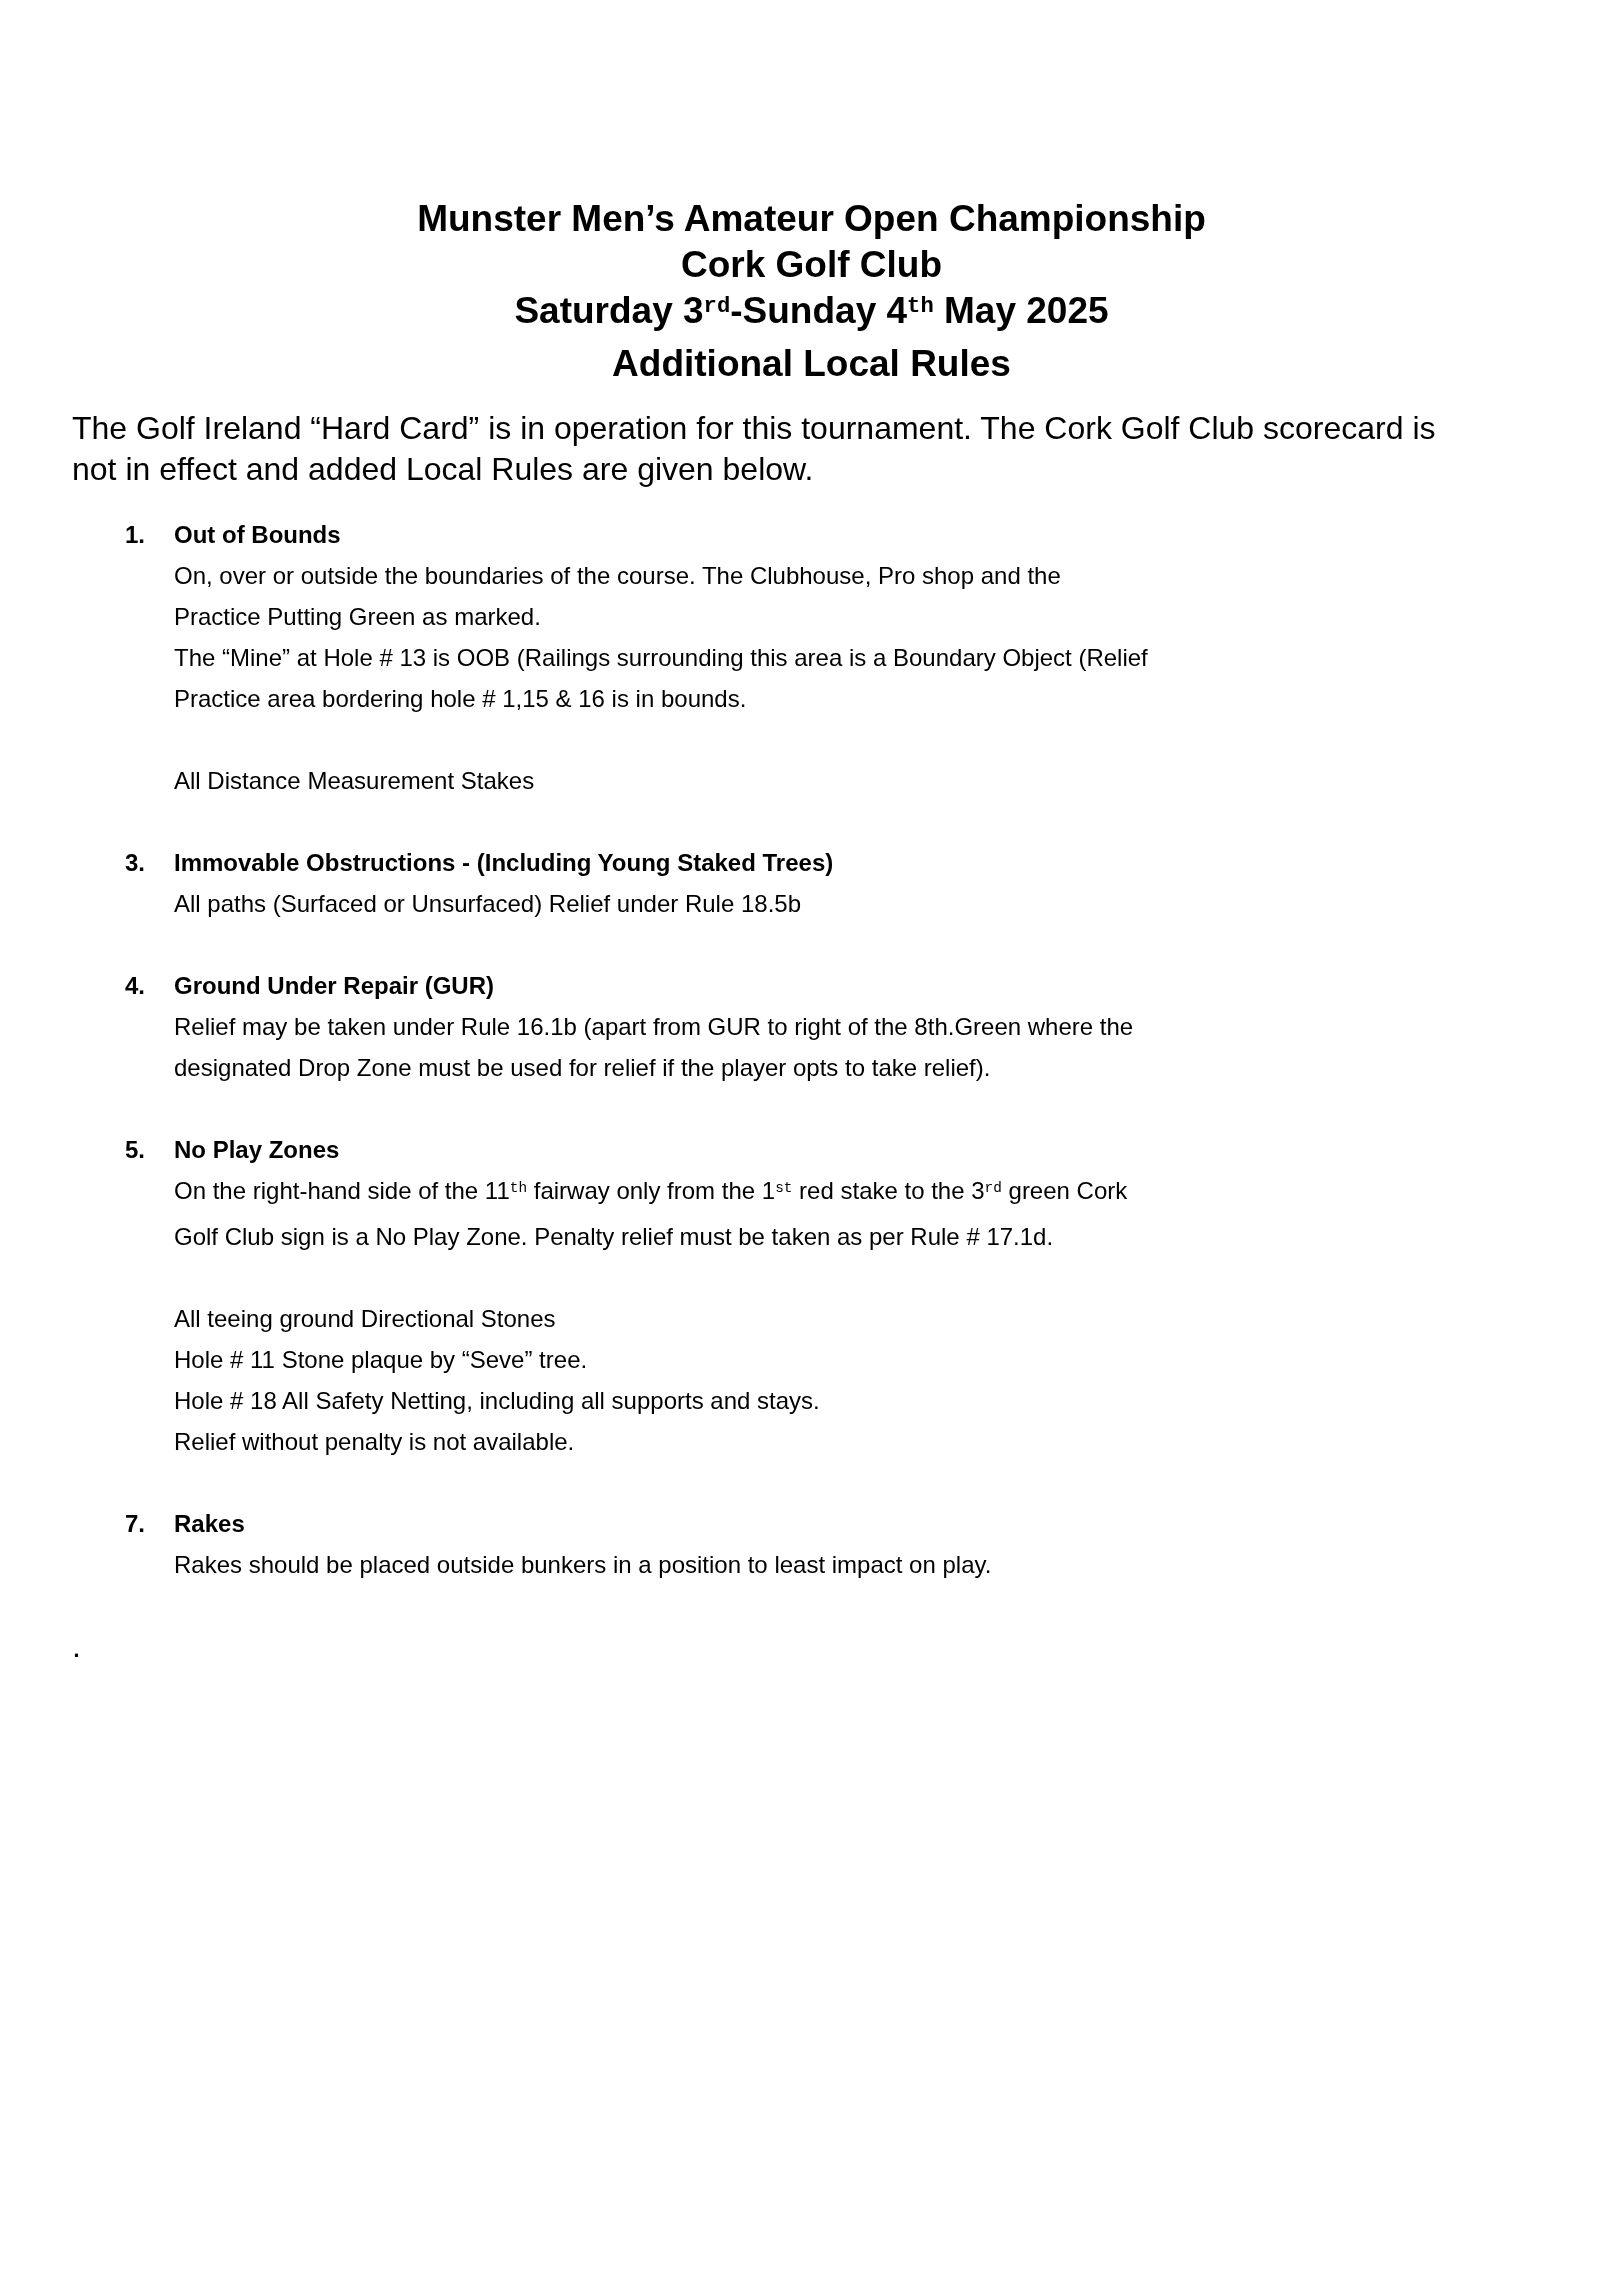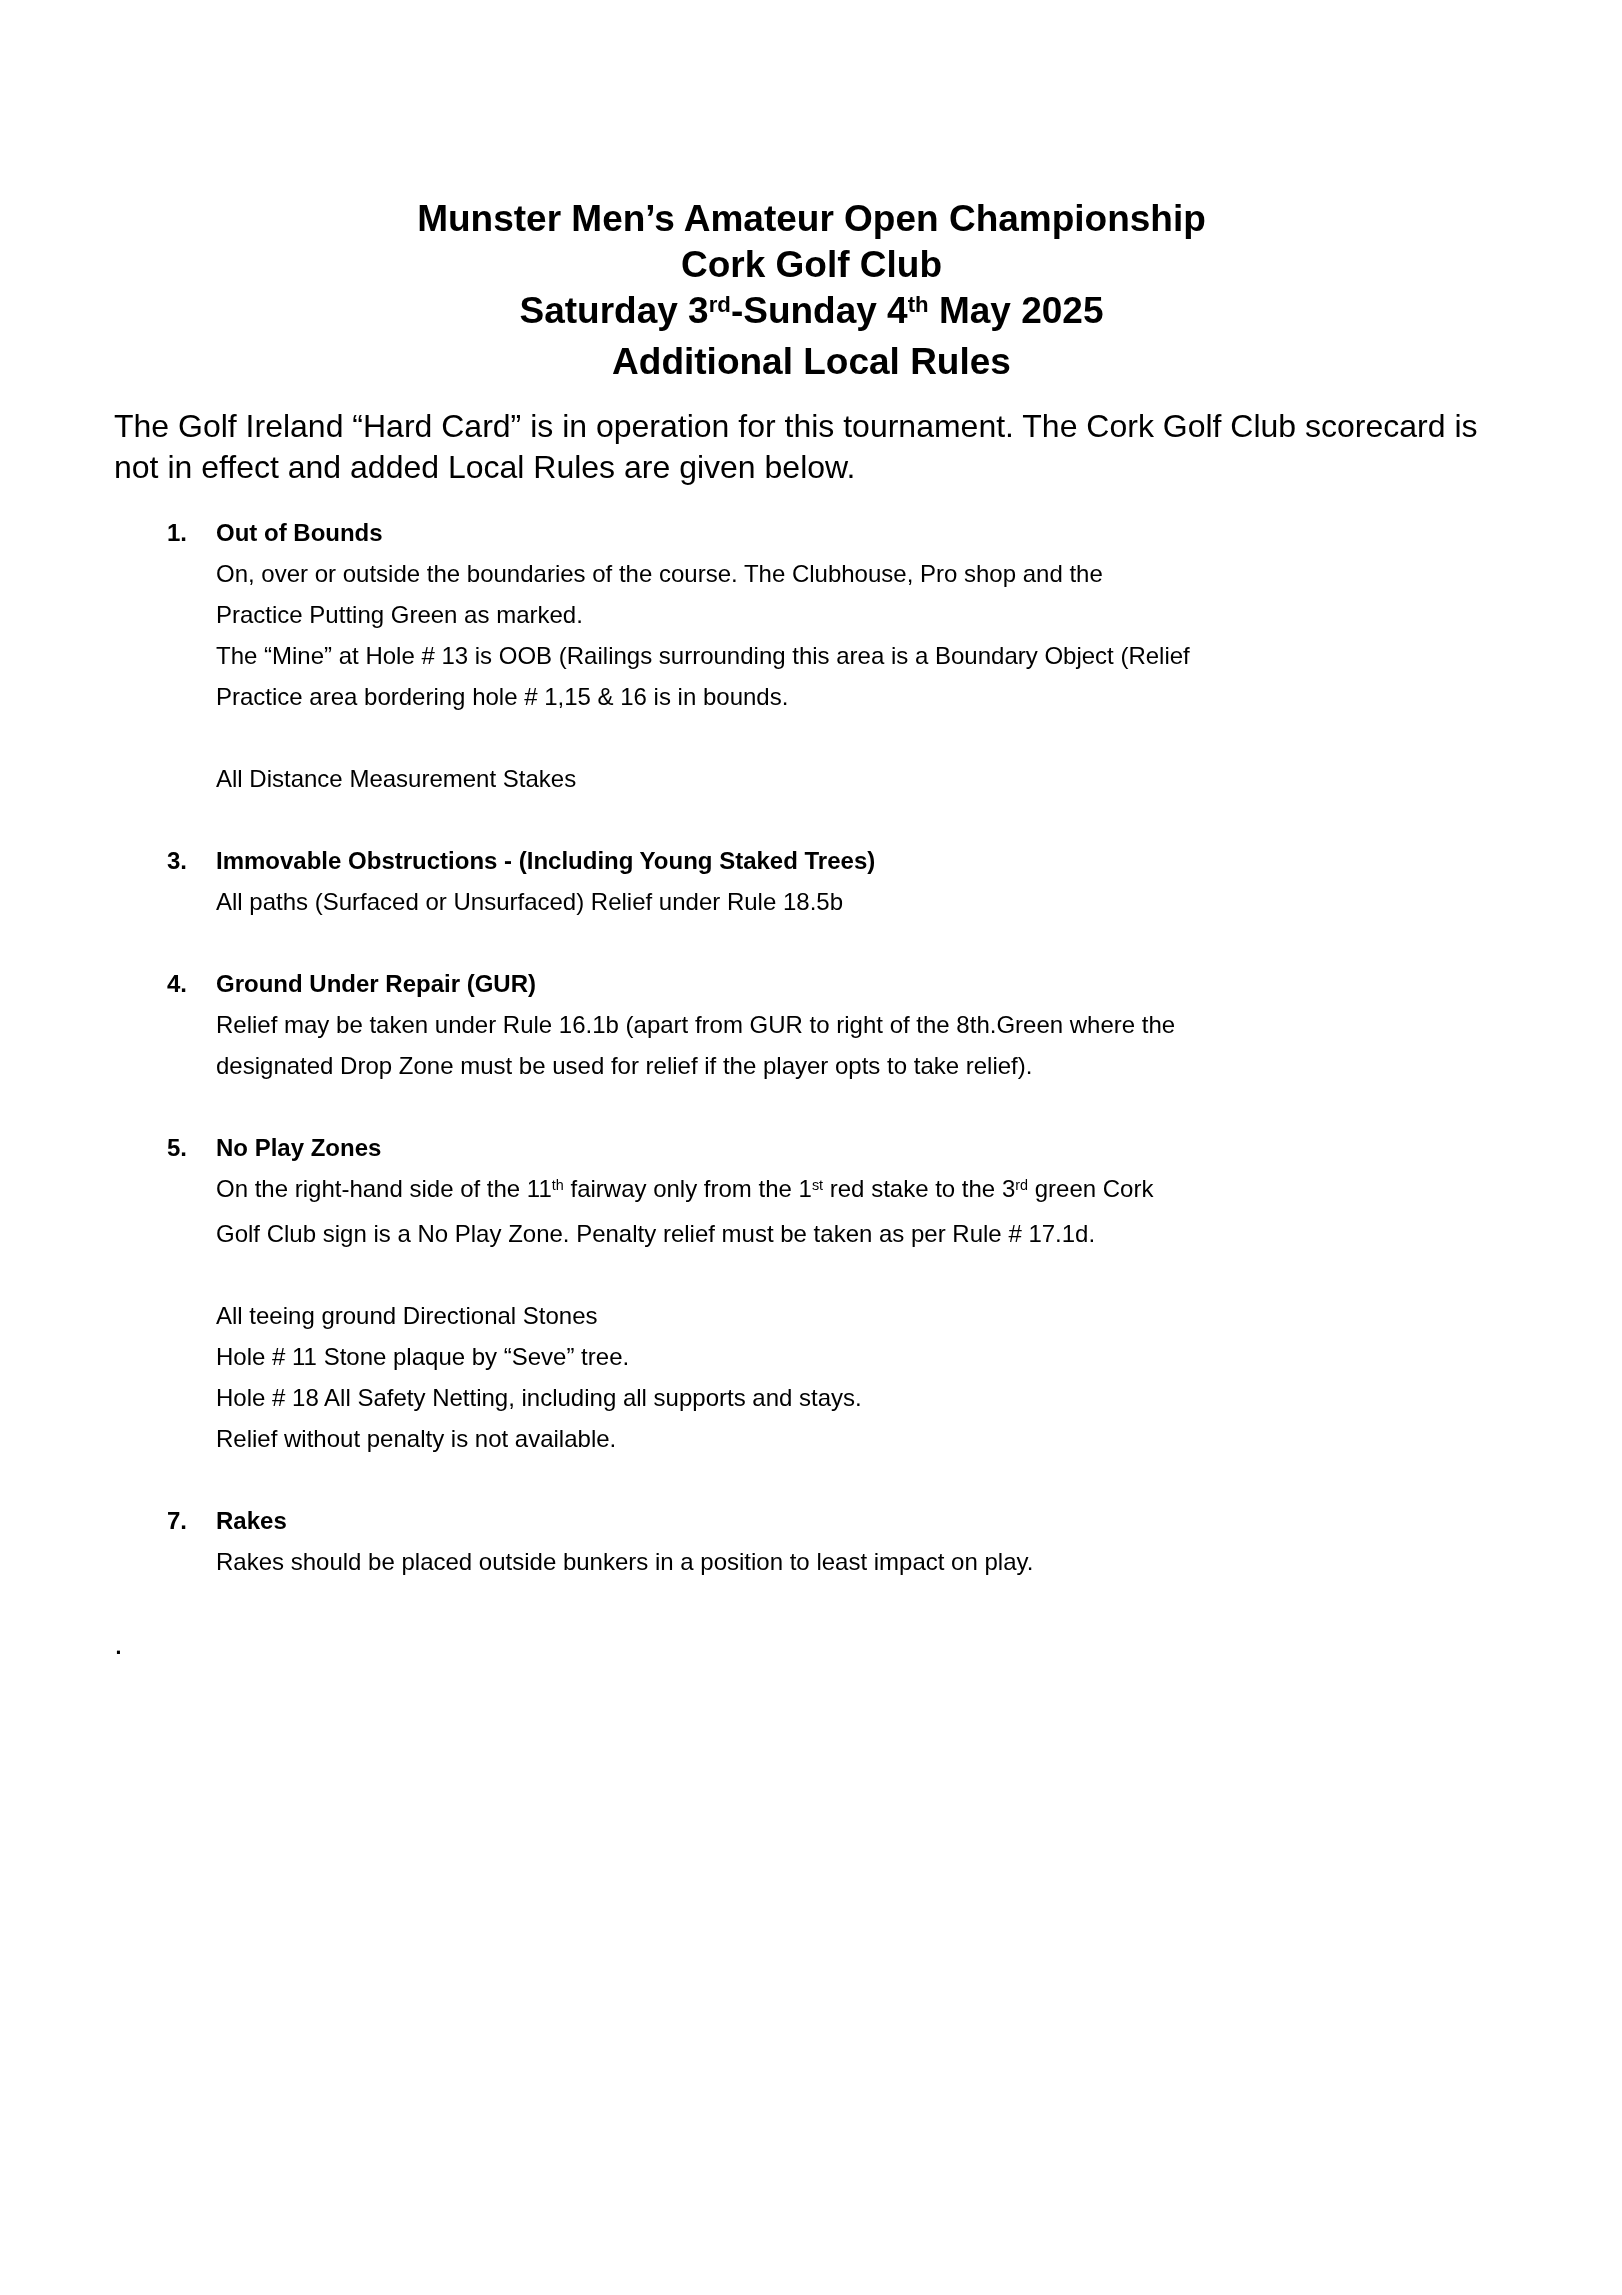--- a/index.html
+++ b/index.html
@@ -4,21 +4,21 @@
 <style>
   * { margin: 0; padding: 0; box-sizing: border-box; }
   html, body { background: #ffffff; }
   .page {
     position: relative;
     width: 1623px;
     height: 2295px;
     background: #ffffff;
     color: #000000;
     font-family: "Liberation Sans", sans-serif;
-    padding: 0 114px;
+    padding: 0 72px;
     overflow: hidden;
   }
   .title-block {
     margin-top: 196px;
     text-align: center;
     font-weight: bold;
     font-size: 37px;
     line-height: 46px;
   }
   .title-line, .intro-line, .rule-heading-line, .rule-body-line { white-space: nowrap; }
@@ -34,20 +34,21 @@
     list-style: none;
   }
   .rule-item { margin-left: 53px; margin-bottom: 41px; }
   .rule-heading-line { font-weight: bold; }
   .rule-number { display: inline-block; width: 49px; }
   .rule-body { margin-left: 49px; }
   .sup {
     font-size: 0.6em;
     position: relative;
     top: -0.5em;
+    font-family: Liberation Mono, monospace;
   }
   .trailing-dot {
     font-size: 32px;
     line-height: 41px;
     margin-top: 29px;
   }
 </style>
 </head>
 <body>
 

